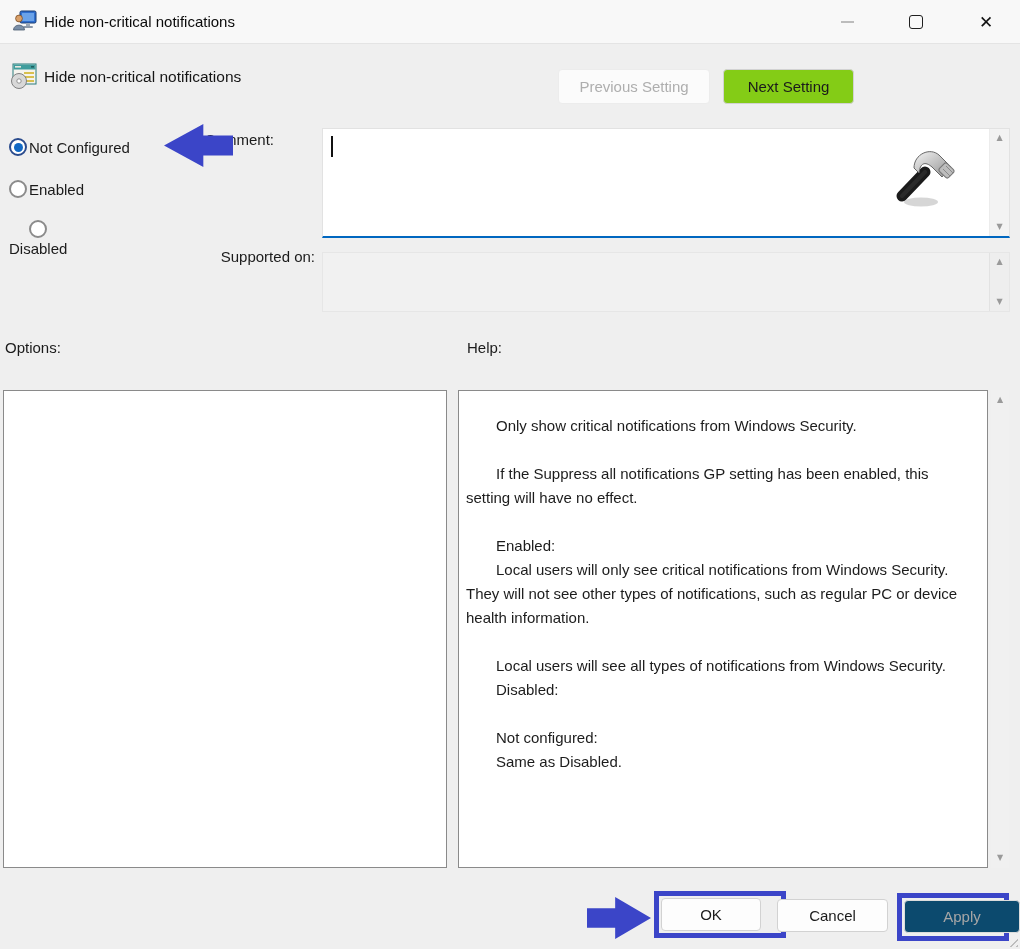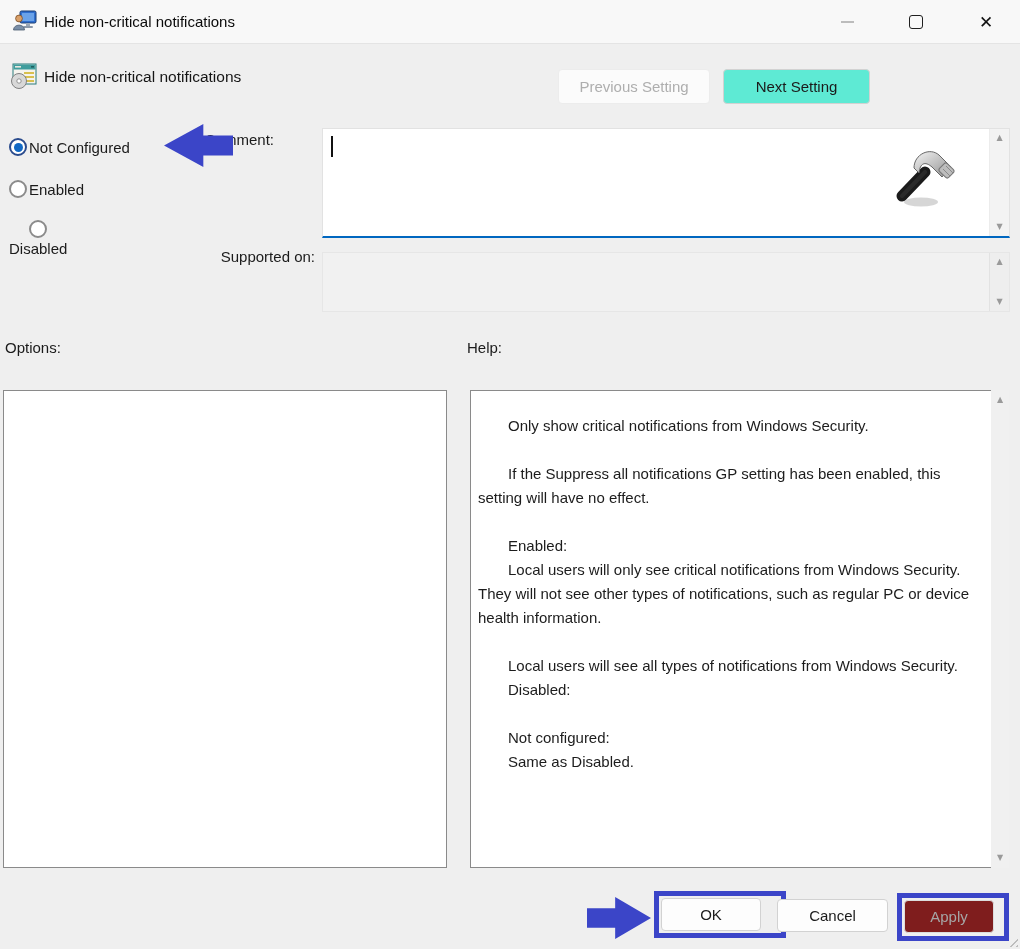--- a/index.html
+++ b/index.html
@@ -19,21 +19,21 @@
   .btn-min { left:824px; } .btn-max { left:893px; } .btn-close { left:963px; }
   .min-glyph { width:13px; height:2px; background:#bcbcbc; }
   .max-glyph { width:14px; height:14px; border:1.7px solid #1f1f1f; border-radius:3px; }
   .close-glyph { font-size:17px; color:#111; line-height:1; font-family:"DejaVu Sans", sans-serif; }
 
   
   .header-icon { left:10px; top:63px; width:27px; height:27px; }
   .setting-title { left:44px; top:68px; font-size:15.5px; color:#151515; }
   .hdr-btn { top:69px; height:35px; border-radius:4px; font-size:15px; font-family:"Liberation Sans", sans-serif; }
   .btn-prev { left:558px; width:152px; background:#fbfbfb; border:1px solid #ececec; color:#aeaeae; }
-  .btn-next { left:723px; width:147px; background:#5eead4; border:1px solid #d2d2d2; color:#1b1b1b; }
+  .btn-next { left:723px; width:131px; background:#84cc16; border:1px solid #d2d2d2; color:#1b1b1b; }
 
   
   .radio-row { left:9px; height:22px; display:flex; align-items:center; gap:2px; cursor:default; }
   .row-0 { top:136px; } .row-1 { top:178px; } .row-2 { top:220px;flex-direction:column; }
   .radio-circle { width:18px; height:18px; border-radius:50%; background:#fff; border:2px solid #8b8b8b; position:relative; flex:0 0 auto; }
   .radio-circle.sel { border:2px solid #2a4b8d; }
   .radio-circle.sel::after { content:""; position:absolute; left:50%; top:50%; width:9px; height:9px; margin:-4.5px 0 0 -4.5px; border-radius:50%; background:#1168c4; }
   .radio-label { font-size:15px; color:#1b1b1b; }
 
   
@@ -43,38 +43,38 @@
   .vscroll { position:absolute; top:0; right:0; bottom:0; width:20px; background:#f3f3f3; border-left:1px solid #ececec; display:flex; flex-direction:column; justify-content:space-between; align-items:center; padding:5px 0; }
   .scroll-glyph { font-size:8px; color:#9a9a9a; line-height:1; font-family:"DejaVu Sans", sans-serif; }
   .supported-label { left:158px; top:248px; width:157px; text-align:right; font-size:15px; }
   .supported-box { left:322px; top:252px; width:688px; height:60px; background:#f1f1f1; border:1px solid #e6e6e6; }
   .supported-box .vscroll { background:#eeeeee; border-left:1px solid #e2e2e2; }
 
   
   .options-label { left:5px; top:339px; font-size:15px; }
   .help-label { left:467px; top:339px; font-size:15px; }
   .options-panel { left:3px; top:390px; width:444px; height:478px; background:#fff; border:1px solid #8a8a8a; }
-  .help-panel { left:458px; top:390px; width:530px; height:478px; background:#fff; border:1px solid #8a8a8a; overflow:hidden; padding:23px 12px 0 7px;margin-left:12px; }
+  .help-panel { left:458px; top:390px; width:530px; height:478px; background:#fff; border:1px solid #8a8a8a; overflow:hidden; padding:23px 12px 0 7px; }
   .help-panel p { font-size:15px; line-height:24px; min-height:24px; text-indent:30px; color:#1c1c1c; }
   .help-scrollbar { left:991px; top:390px; width:18px; height:478px; background:#f0f0f0; display:flex; flex-direction:column; justify-content:space-between; align-items:center; padding:6px 0; }
 
   
   .ann-arrow-left { left:164px; top:124px; width:69px; height:43px; background:#3b45c8;
     clip-path:polygon(0 50%, 57% 0, 57% 27%, 100% 27%, 100% 73%, 57% 73%, 57% 100%); }
   .ann-arrow-right { left:587px; top:897px; width:64px; height:42px; background:#3b45c8;
     clip-path:polygon(0 27%, 44% 27%, 44% 0, 100% 50%, 44% 100%, 44% 73%, 0 73%); }
   .ann-box { border:5px solid #3b45c8; background:transparent; }
   .ok-highlight { left:654px; top:891px; width:132px; height:47px; }
   .apply-highlight { left:897px; top:893px; width:112px; height:48px; }
 
   
   .dlg-btn { height:33px; border-radius:4px; font-size:15px; font-family:"Liberation Sans", sans-serif; background:#fdfdfd; border:1px solid #d2d2d2; color:#1b1b1b; position:absolute; }
   .ok-button { left:2px; top:2px; width:100px; }
   .cancel-button { left:777px; top:899px; width:111px; }
-  .apply-button { left:2px; top:2px; width:90px; background:#7f1d1d; border:1px solid #dcdcdc; color:#a6a6a6; }
+  .apply-button { left:2px; top:2px; width:116px; background:#0c4a6e; border:1px solid #dcdcdc; color:#a6a6a6; }
 
   .resize-grip { right:2px; bottom:2px; width:10px; height:10px;
     background:repeating-linear-gradient(315deg, #bdbdbd 0 1.5px, transparent 1.5px 4.5px);
     clip-path:polygon(100% 0, 100% 100%, 0 100%); }
 </style>
 </head>
 <body>
 
 <div class="abs titlebar">
   <svg class="abs app-icon" viewBox="0 0 24 24">

